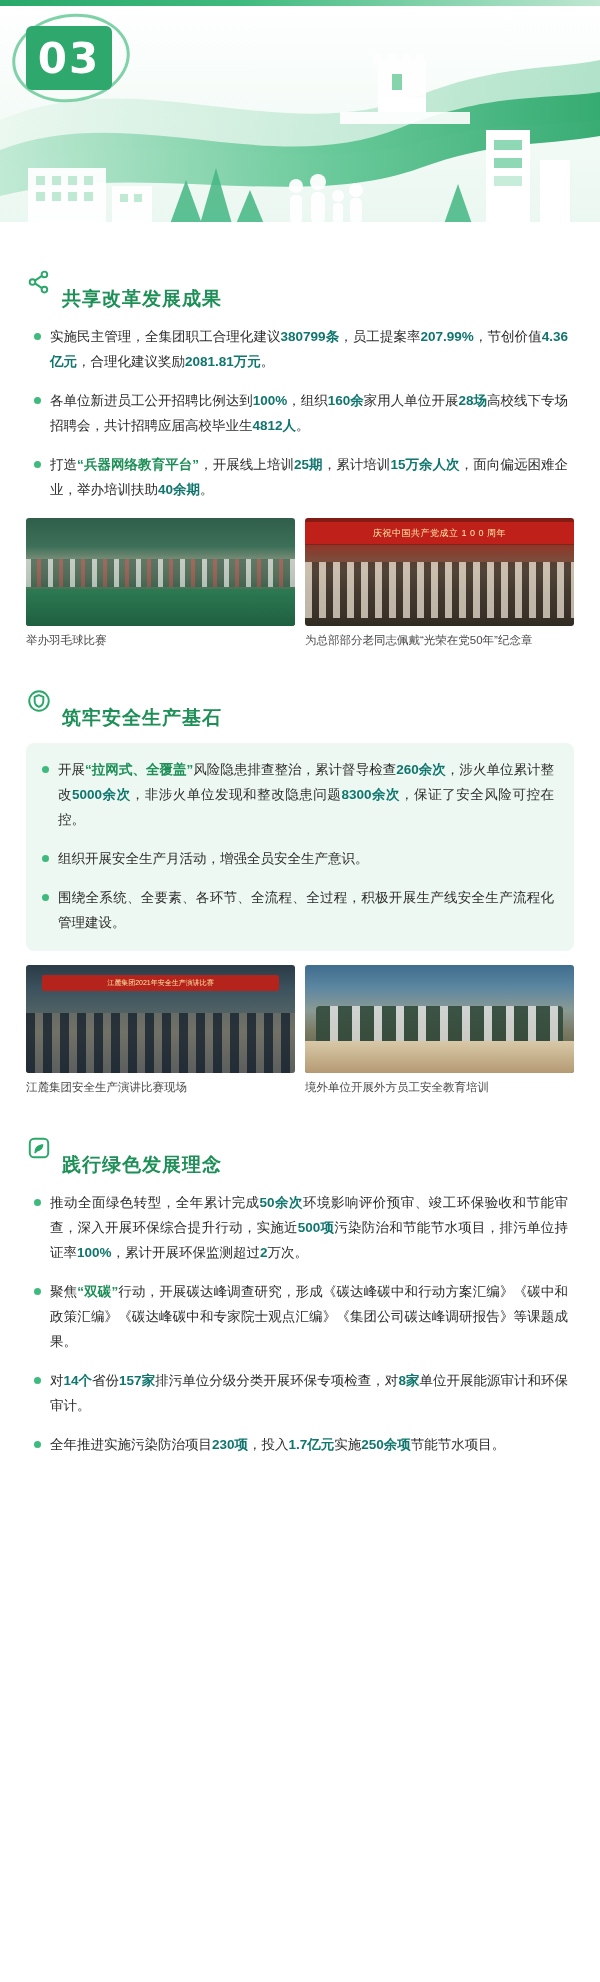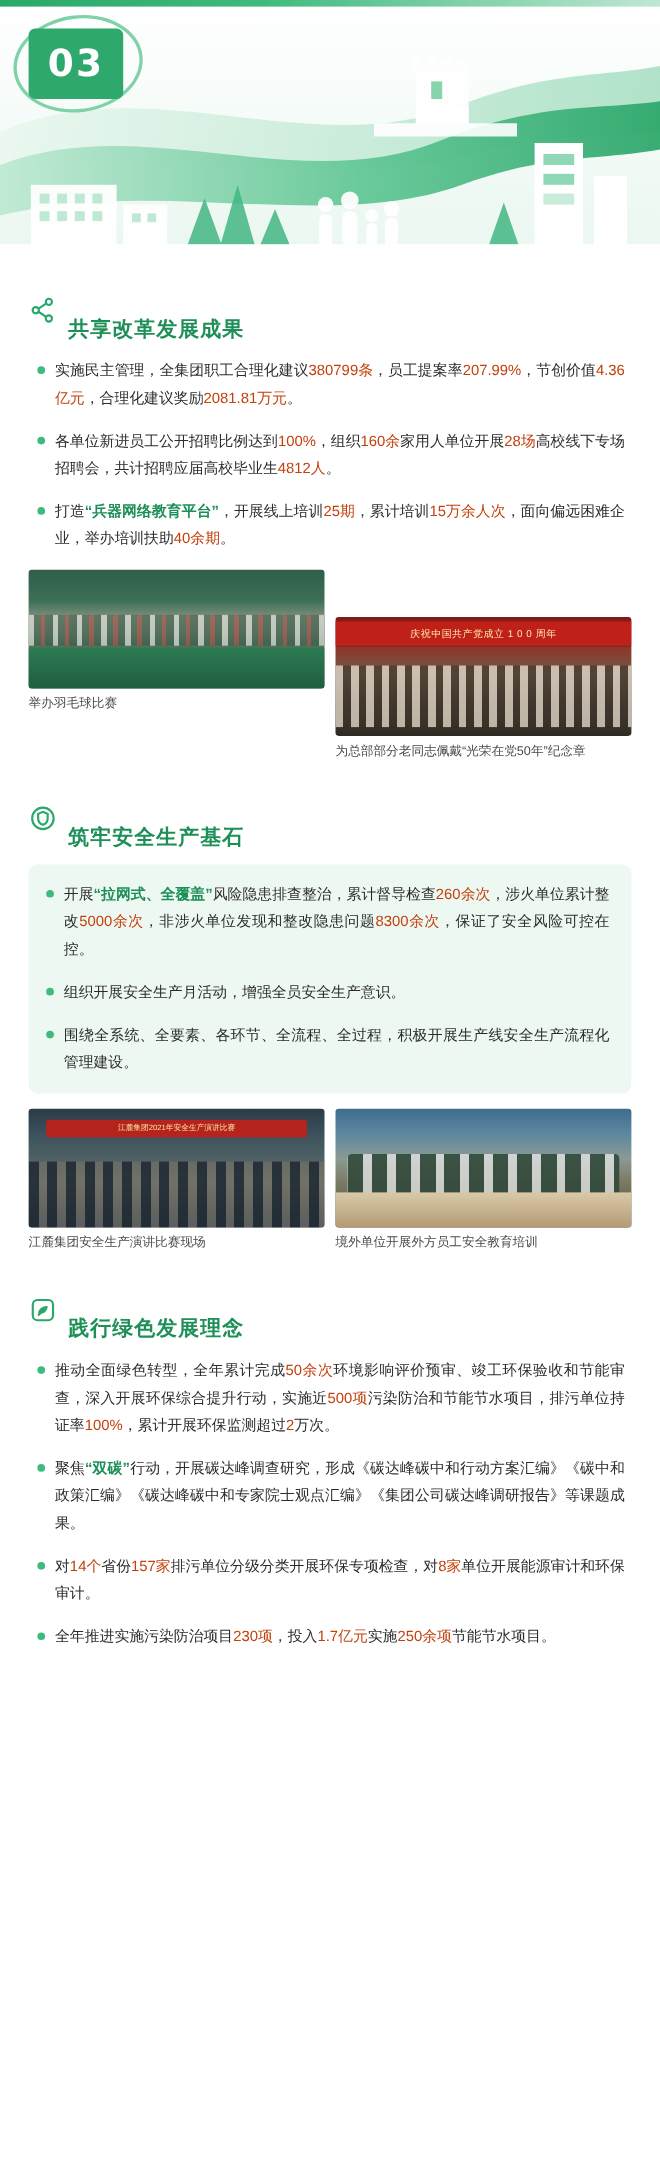--- a/index.html
+++ b/index.html
@@ -30,21 +30,21 @@
     width: 600px; height: 6px;
     background: linear-gradient(90deg, #2aa86a 0%, #3fba7e 40%, #bfe7d2 100%);
   }
   .num-badge {
     position: absolute;
     left: 26px; top: 26px;
     width: 86px; height: 64px;
     background: #2fa86d;
     border-radius: 6px;
     color: #fff;
-    font-size: 34px;
+    font-size: 42px;
     font-weight: bold;
     letter-spacing: 2px;
     display: flex; align-items: center; justify-content: center;
     font-family: "DejaVu Sans", sans-serif;
     z-index: 5;
   }
   .num-ring {
     position: absolute;
     left: 12px; top: 14px;
     width: 118px; height: 88px;
@@ -106,21 +106,21 @@
   }
   .bullets li:last-child { padding-bottom: 2px; }
   .bullets li::before {
     content: "";
     position: absolute;
     left: 8px; top: 9px;
     width: 7px; height: 7px;
     border-radius: 50%;
     background: #3fba7e;
   }
-  .bullets li b { color: #c2410c; font-weight: normal; }
+  .bullets li b { color: #0f766e; font-weight: bold; }
   .bullets li .hl { color: #1d8f57; font-weight: bold; }
 
   
   .photo-row {
     display: flex;
     gap: 10px;
     margin: 14px 26px 4px 26px;
   }
   .photo-cell { width: 50%; }
   .photo {
@@ -154,21 +154,20 @@
   .ph-gym::after {
     content: "";
     position: absolute; left: 0; bottom: 0;
     width: 100%; height: 34%;
     background: linear-gradient(180deg, #2c7a52 0%, #1f5f41 100%);
   }
 
   
   .ph-party {
     background: linear-gradient(180deg, #7e1b14 0%, #a8221a 16%, #8c3a2b 28%, #6d5a49 48%, #4a4034 70%, #2f2a22 100%);
-    margin-top: 43px;
   }
   .ph-party .redband {
     position: absolute; left: 0; top: 4px;
     width: 100%; height: 22px;
     background: #c0201a;
     box-shadow: 0 1px 0 rgba(0,0,0,.2);
   }
   .ph-party .redband span {
     display: block;
     color: #ffe9a8;

